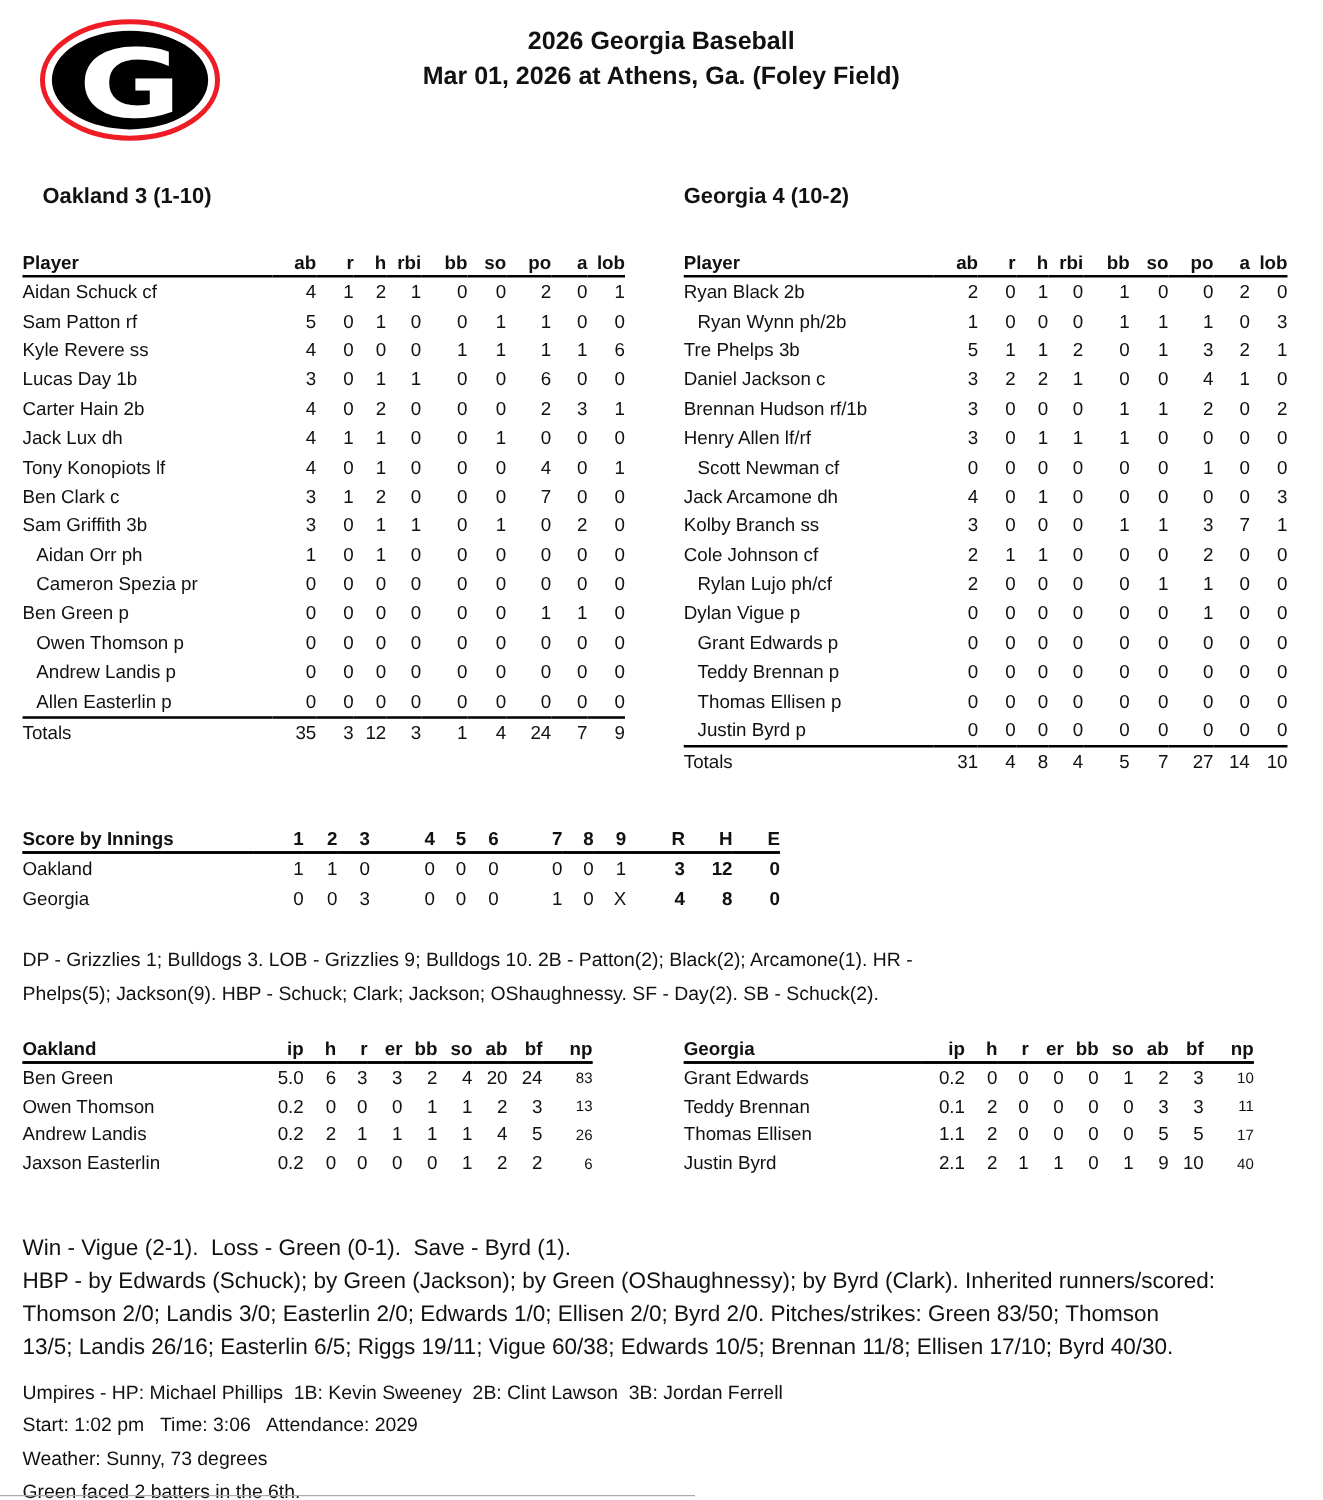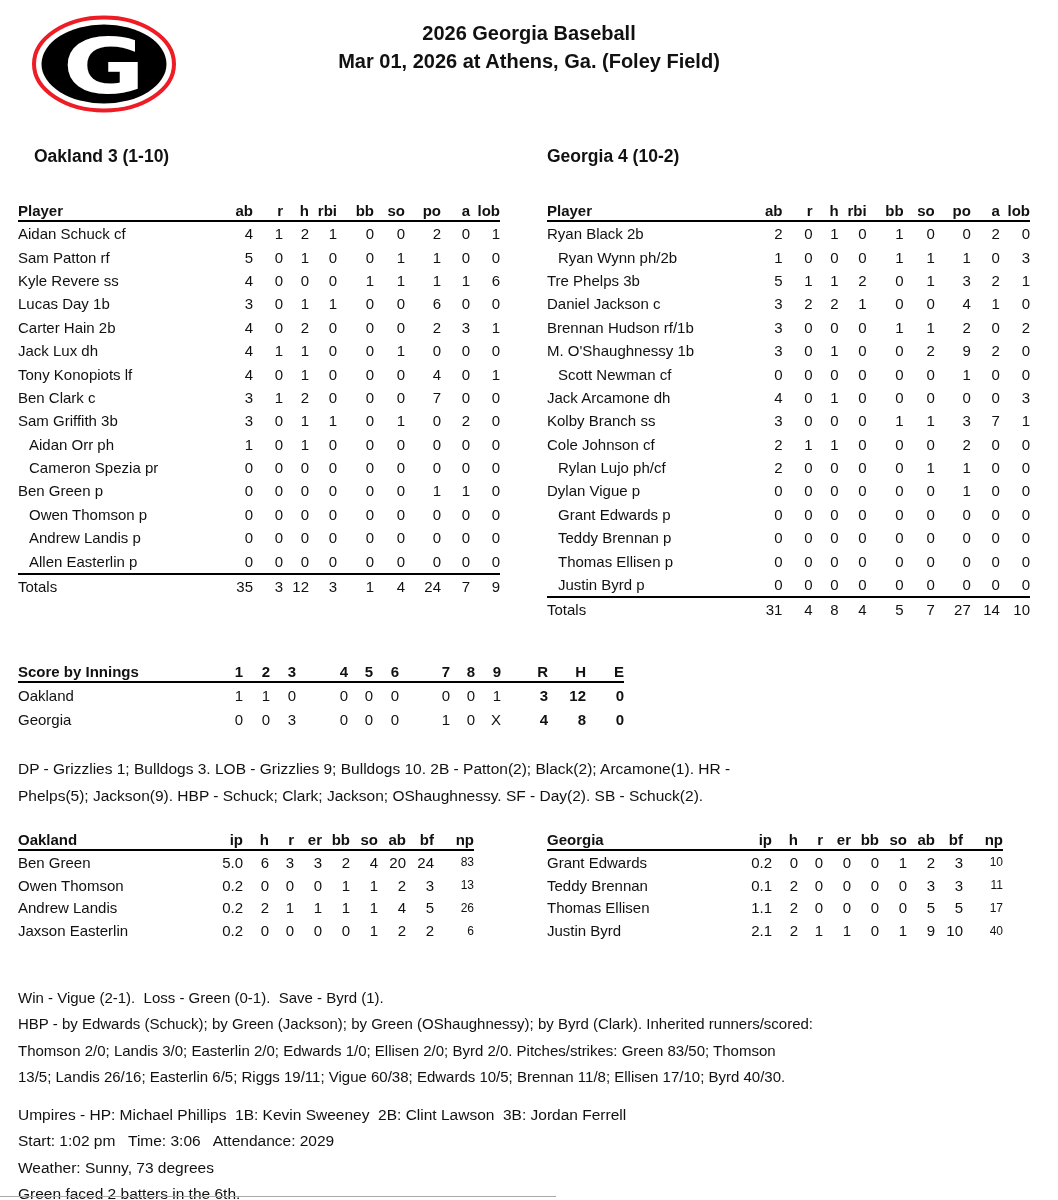--- a/index.html
+++ b/index.html
@@ -25,21 +25,21 @@
   td.bold,th.bold{font-weight:bold;}
   
   .bat-away{top:195px;left:18px;width:482px;}
   .bat-home{top:195px;left:547px;width:483px;}
   .score-box{top:656px;left:18px;width:606px;}
   .score-box tbody td{height:24px;}
   .game-notes{top:756px;left:18px;width:990px;font-size:15.5px;line-height:26.5px;white-space:pre-wrap;}
   .pitch-away{top:824px;left:18px;width:456px;}
   .pitch-home{top:824px;left:547px;width:456px;}
   .pitch-table tbody td{height:22.8px;}
-  .footer-1{top:985px;left:18px;width:1010px;font-size:15px;line-height:26.3px;white-space:pre-wrap;}
+  .footer-1{top:985px;left:18px;width:1010px;font-size:18px;line-height:26.3px;white-space:pre-wrap;}
   .footer-2{top:1102px;left:18px;width:1010px;font-size:15.5px;line-height:26.3px;white-space:pre-wrap;}
   .bottom-rule{top:1196px;left:0;width:556px;height:1px;background:#aaa;}
 </style>
 </head>
 <body>
 
 <div class="abs logo">
   <svg width="148" height="100" viewBox="0 0 148 100">
     <ellipse cx="74" cy="50" rx="70" ry="46.5" fill="none" stroke="#ee1c25" stroke-width="4"></ellipse>
     <ellipse cx="74" cy="50" rx="62.5" ry="39.5" fill="#000"></ellipse>
@@ -362,29 +362,29 @@
           <td>0</td>
           <td>0</td>
           <td>0</td>
           <td>1</td>
           <td>1</td>
           <td>2</td>
           <td>0</td>
           <td>2</td>
         </tr>
         <tr>
-          <td class="name">M. O'Shaughnessy 1b</td>
-          <td>3</td>
-          <td>0</td>
-          <td>1</td>
-          <td>0</td>
-          <td>0</td>
-          <td>2</td>
-          <td>9</td>
-          <td>2</td>
+          <td class="name">Henry Allen lf/rf</td>
+          <td>3</td>
+          <td>0</td>
+          <td>1</td>
+          <td>1</td>
+          <td>1</td>
+          <td>0</td>
+          <td>0</td>
+          <td>0</td>
           <td>0</td>
         </tr>
         <tr>
           <td class="name indent">Scott Newman cf</td>
           <td>0</td>
           <td>0</td>
           <td>0</td>
           <td>0</td>
           <td>0</td>
           <td>0</td>

